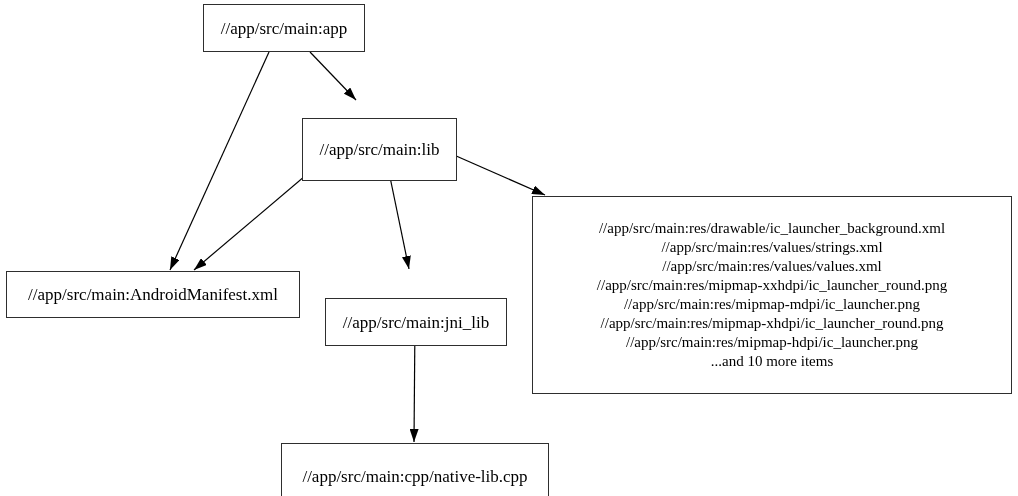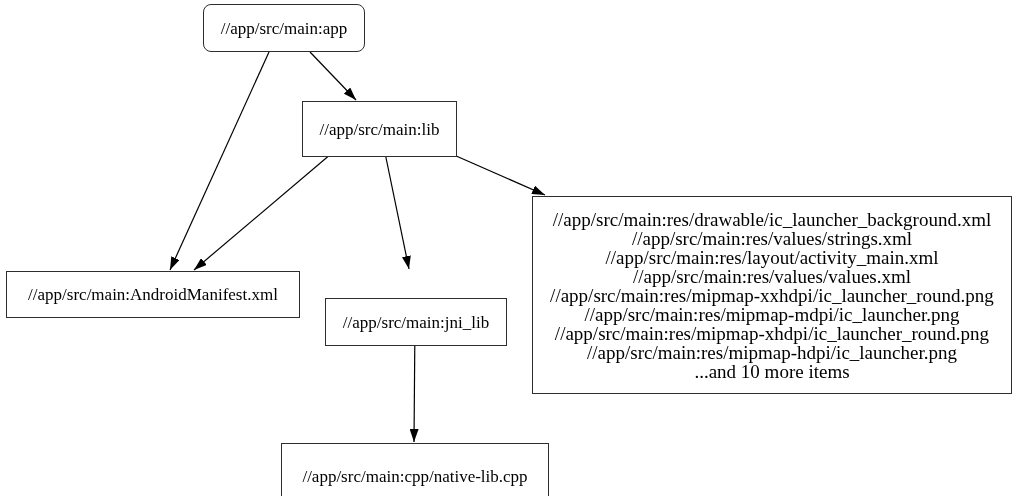--- a/index.html
+++ b/index.html
@@ -30,34 +30,34 @@
     border: 1.5px solid #2e2e2e;
     background: #ffffff;
     display: flex;
     align-items: center;
     justify-content: center;
     text-align: center;
     font-size: 17px;
     line-height: 19px;
     white-space: nowrap;
   }
-  .node-app        { left: 203px; top: 4px;   width: 162px; height: 48px; border-radius: 8px; }
-  .node-lib        { left: 302px; top: 101px; width: 155px; height: 56px; }
+  .node-app        { left: 203px; top: 4px;   width: 162px; height: 48px; }
+  .node-lib        { left: 302px; top: 118px; width: 155px; height: 63px; }
   .node-manifest   { left: 6px;   top: 271px; width: 294px; height: 47px; }
   .node-jni-lib    { left: 325px; top: 270px; width: 182px; height: 48px; margin-top: 28px; }
   .node-native-lib { left: 281px; top: 443px; width: 268px; height: 66px; }
   .node-res-files  {
     left: 532px; top: 196px; width: 480px; height: 198px;
     flex-direction: column;
     padding: 4px 8px;
   }
   .res-line {
     display: block;
     line-height: 19px;
-    font-size: 19px;
+    font-size: 15px;
   }
 </style>
 </head>
 <body>
 
 <div class="canvas">
 
   <svg class="edges" width="1018" height="496" viewBox="0 0 1018 496" xmlns="http://www.w3.org/2000/svg">
     <defs>
       <marker id="arrow" viewBox="0 0 13 9" refX="13" refY="4.5" markerWidth="13" markerHeight="9" markerUnits="userSpaceOnUse" orient="auto">
@@ -84,21 +84,20 @@
     <span>//app/src/main:AndroidManifest.xml</span>
   </div>
 
   <div class="node node-jni-lib">
     <span>//app/src/main:jni_lib</span>
   </div>
 
   <div class="node node-res-files">
     <span class="res-line">//app/src/main:res/drawable/ic_launcher_background.xml</span>
     <span class="res-line">//app/src/main:res/values/strings.xml</span>
-    <span class="res-line">//app/src/main:res/layout/activity_main.xml</span>
     <span class="res-line">//app/src/main:res/values/values.xml</span>
     <span class="res-line">//app/src/main:res/mipmap-xxhdpi/ic_launcher_round.png</span>
     <span class="res-line">//app/src/main:res/mipmap-mdpi/ic_launcher.png</span>
     <span class="res-line">//app/src/main:res/mipmap-xhdpi/ic_launcher_round.png</span>
     <span class="res-line">//app/src/main:res/mipmap-hdpi/ic_launcher.png</span>
     <span class="res-line">...and 10 more items</span>
   </div>
 
   <div class="node node-native-lib">
     <span>//app/src/main:cpp/native-lib.cpp</span>

